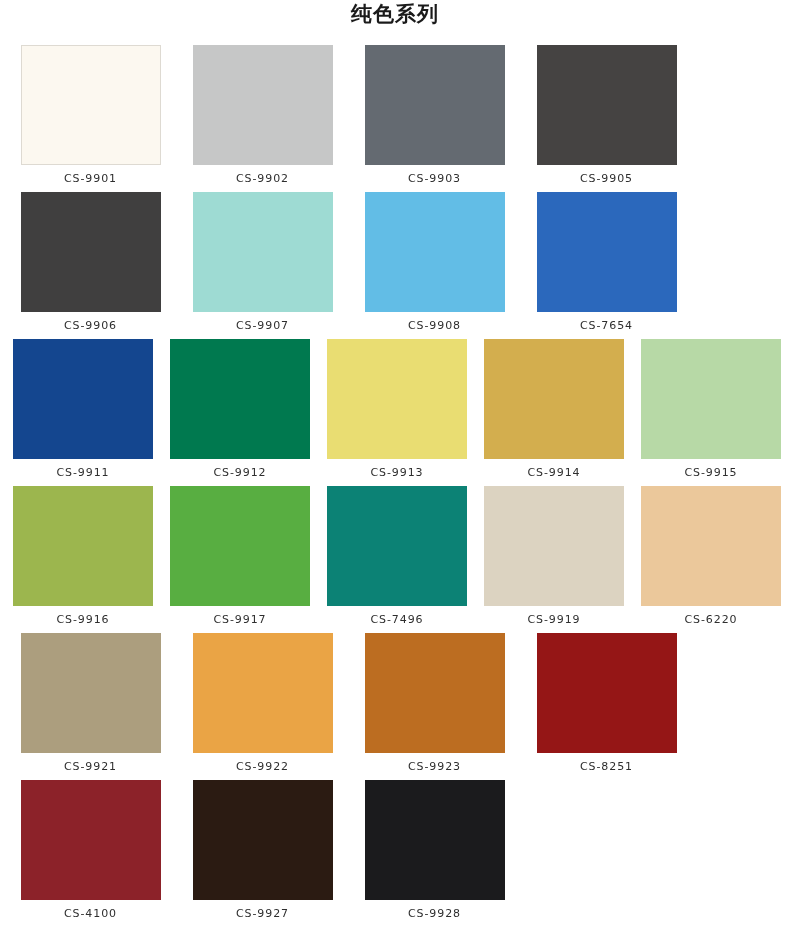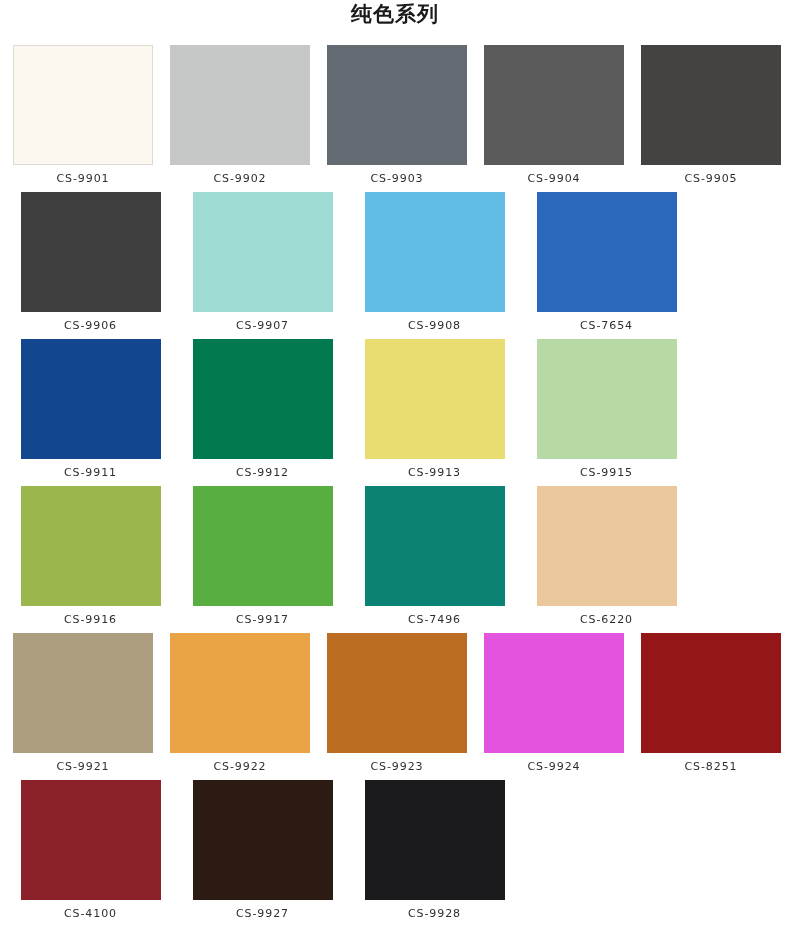--- a/index.html
+++ b/index.html
@@ -99,24 +99,20 @@
         </div>
         <div class="swatch-cell">
           <div class="swatch-chip" style="background-color: rgb(198, 199, 199);"></div>
           <div class="swatch-label">CS-9902</div>
         </div>
         <div class="swatch-cell">
           <div class="swatch-chip" style="background-color: rgb(100, 106, 113);"></div>
           <div class="swatch-label">CS-9903</div>
         </div>
         <div class="swatch-cell">
-          <div class="swatch-chip" style="background-color: rgb(90, 90, 91);"></div>
-          <div class="swatch-label">CS-9904</div>
-        </div>
-        <div class="swatch-cell">
           <div class="swatch-chip" style="background-color: rgb(69, 67, 66);"></div>
           <div class="swatch-label">CS-9905</div>
         </div>
       </div>
       <div class="swatch-row">
         <div class="swatch-cell">
           <div class="swatch-chip" style="background-color: rgb(64, 63, 63);"></div>
           <div class="swatch-label">CS-9906</div>
         </div>
         <div class="swatch-cell">
@@ -139,60 +135,64 @@
         </div>
         <div class="swatch-cell">
           <div class="swatch-chip" style="background-color: rgb(0, 121, 79);"></div>
           <div class="swatch-label">CS-9912</div>
         </div>
         <div class="swatch-cell">
           <div class="swatch-chip" style="background-color: rgb(233, 221, 114);"></div>
           <div class="swatch-label">CS-9913</div>
         </div>
         <div class="swatch-cell">
+          <div class="swatch-chip" style="background-color: rgb(211, 174, 78);"></div>
+          <div class="swatch-label">CS-9914</div>
+        </div>
+        <div class="swatch-cell">
           <div class="swatch-chip" style="background-color: rgb(183, 217, 166);"></div>
           <div class="swatch-label">CS-9915</div>
         </div>
       </div>
       <div class="swatch-row">
         <div class="swatch-cell">
           <div class="swatch-chip" style="background-color: rgb(156, 182, 78);"></div>
           <div class="swatch-label">CS-9916</div>
         </div>
         <div class="swatch-cell">
           <div class="swatch-chip" style="background-color: rgb(88, 174, 65);"></div>
           <div class="swatch-label">CS-9917</div>
         </div>
         <div class="swatch-cell">
           <div class="swatch-chip" style="background-color: rgb(12, 130, 117);"></div>
           <div class="swatch-label">CS-7496</div>
         </div>
         <div class="swatch-cell">
+          <div class="swatch-chip" style="background-color: rgb(220, 211, 193);"></div>
+          <div class="swatch-label">CS-9919</div>
+        </div>
+        <div class="swatch-cell">
           <div class="swatch-chip" style="background-color: rgb(235, 200, 155);"></div>
           <div class="swatch-label">CS-6220</div>
         </div>
       </div>
       <div class="swatch-row">
         <div class="swatch-cell">
           <div class="swatch-chip" style="background-color: rgb(172, 158, 126);"></div>
           <div class="swatch-label">CS-9921</div>
         </div>
         <div class="swatch-cell">
           <div class="swatch-chip" style="background-color: rgb(234, 164, 69);"></div>
           <div class="swatch-label">CS-9922</div>
         </div>
         <div class="swatch-cell">
           <div class="swatch-chip" style="background-color: rgb(188, 109, 33);"></div>
           <div class="swatch-label">CS-9923</div>
         </div>
         <div class="swatch-cell">
-          <div class="swatch-chip" style="background-color: rgb(226, 84, 221);"></div>
-          <div class="swatch-label">CS-9924</div>
-        </div>
-        <div class="swatch-cell">
           <div class="swatch-chip" style="background-color: rgb(149, 22, 22);"></div>
           <div class="swatch-label">CS-8251</div>
         </div>
       </div>
       <div class="swatch-row">
         <div class="swatch-cell">
           <div class="swatch-chip" style="background-color: rgb(140, 34, 41);"></div>
           <div class="swatch-label">CS-4100</div>
         </div>
         <div class="swatch-cell">

